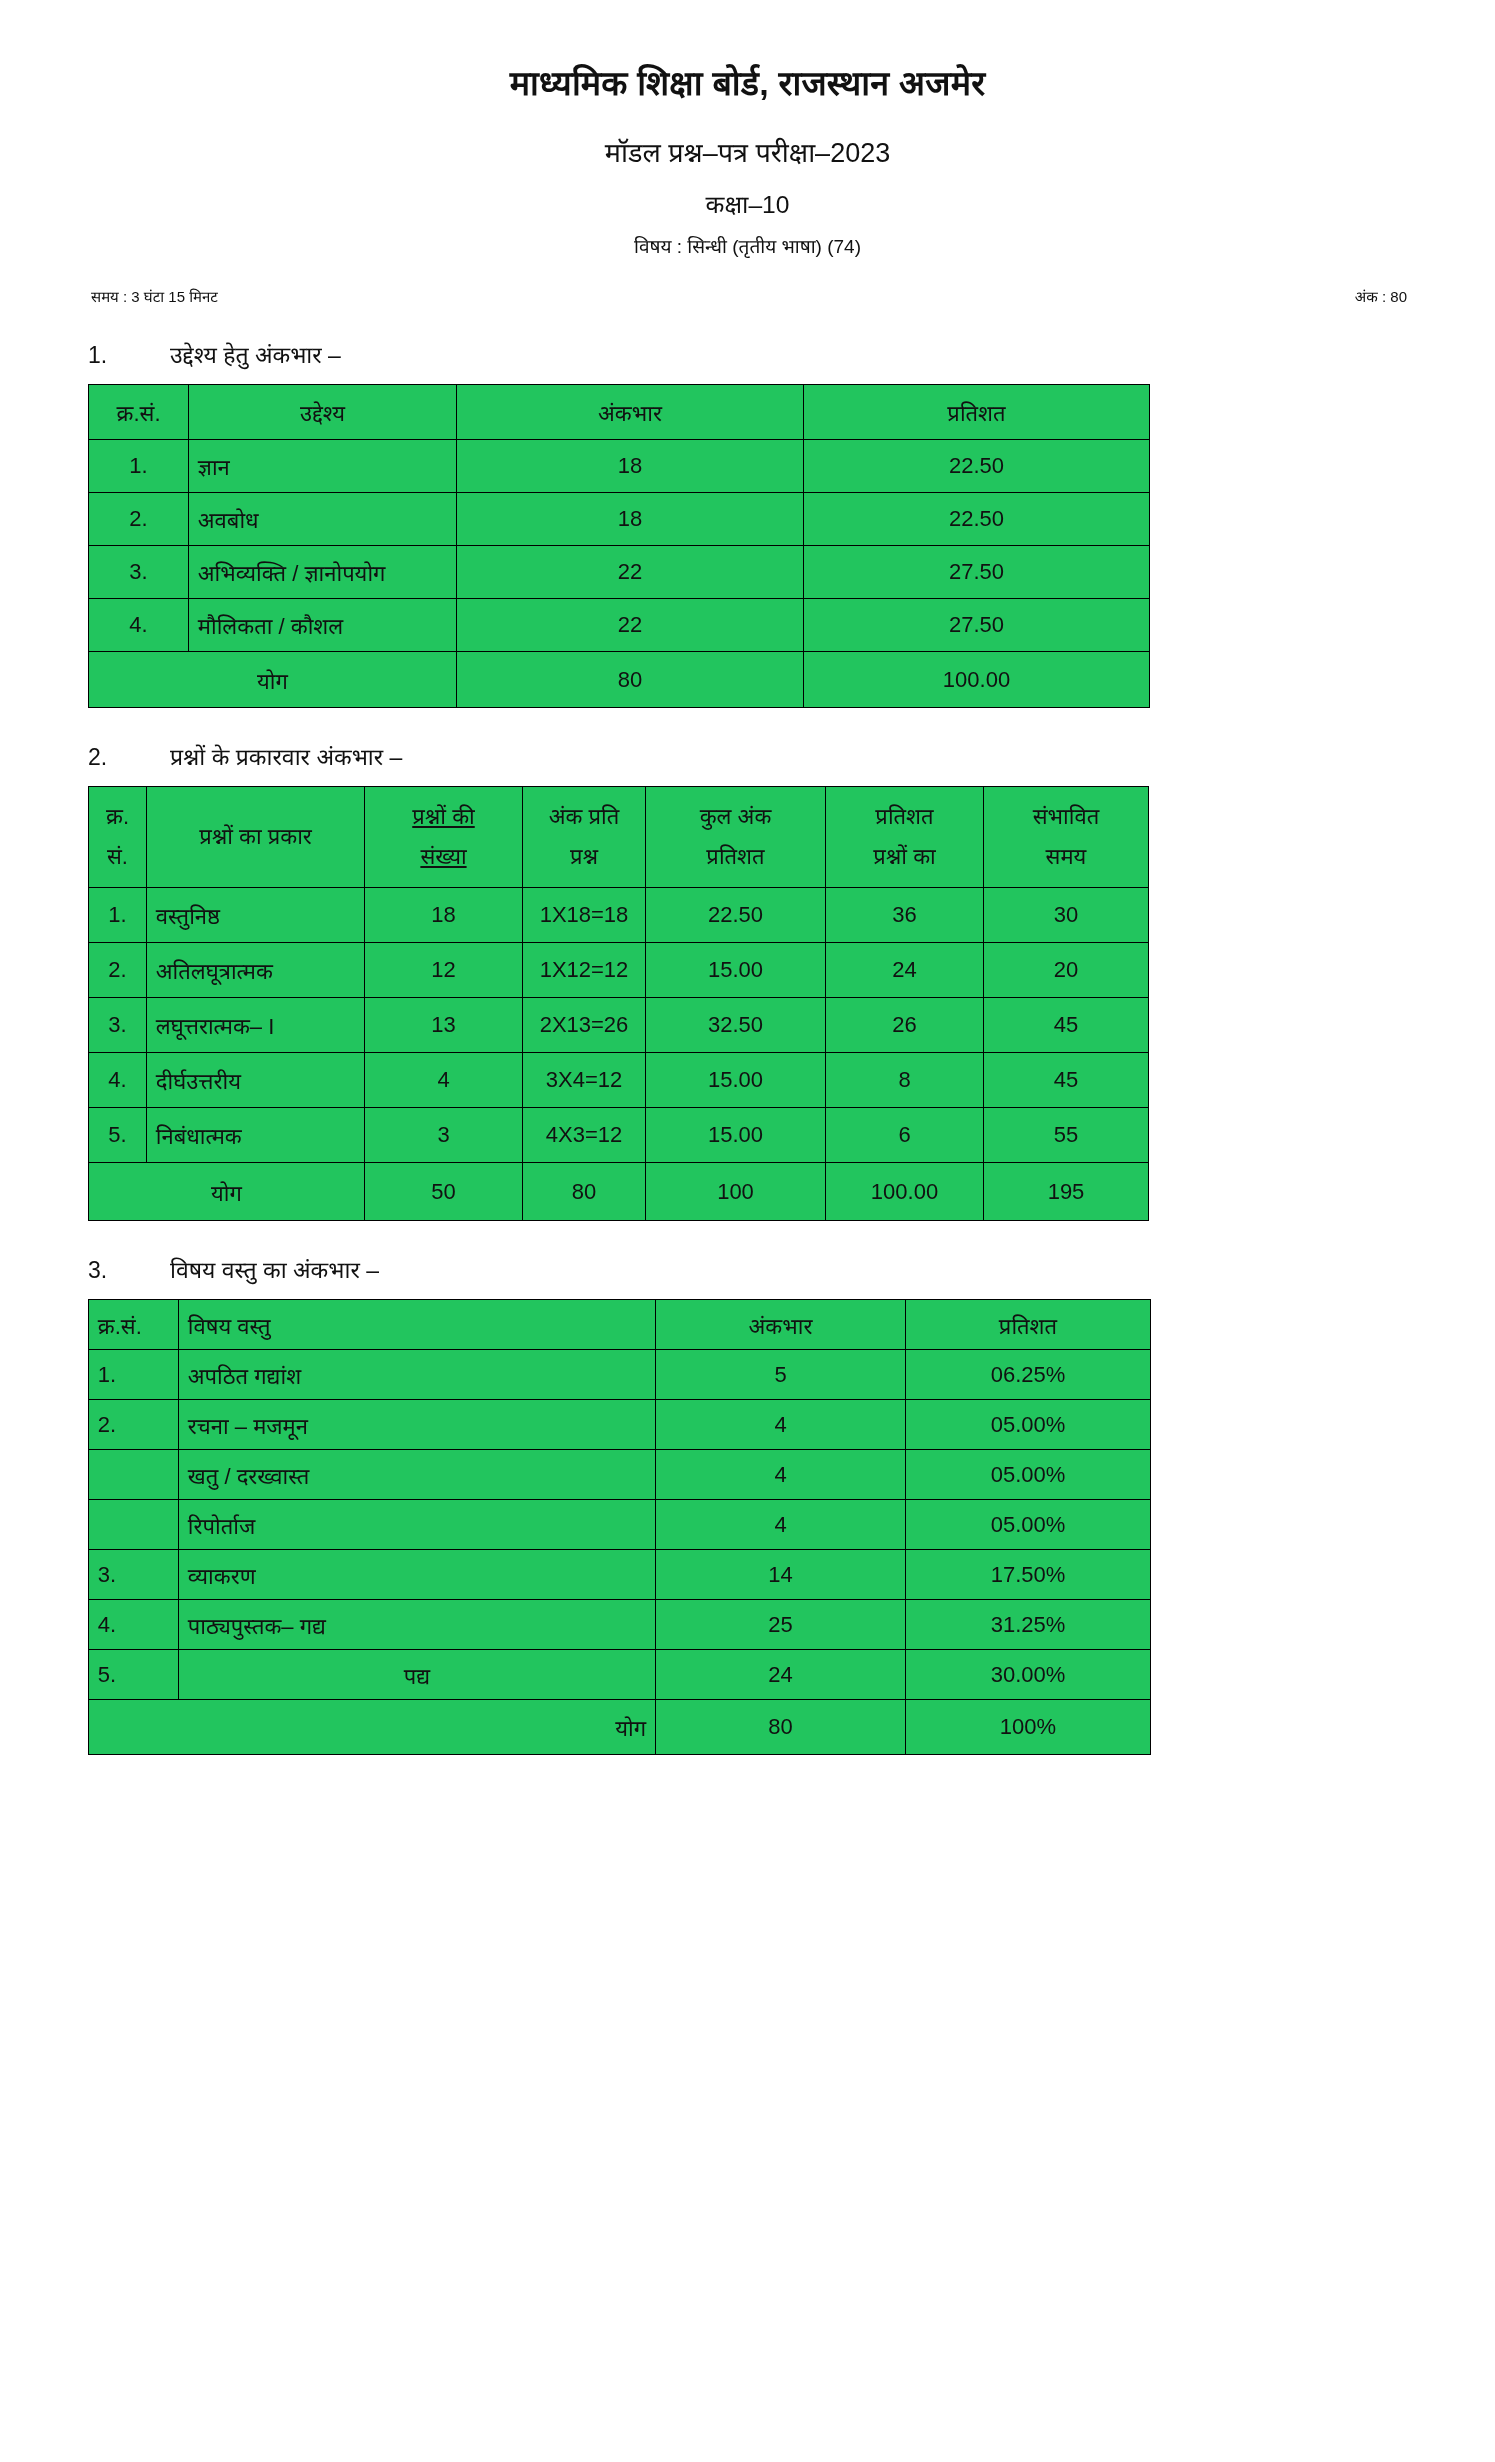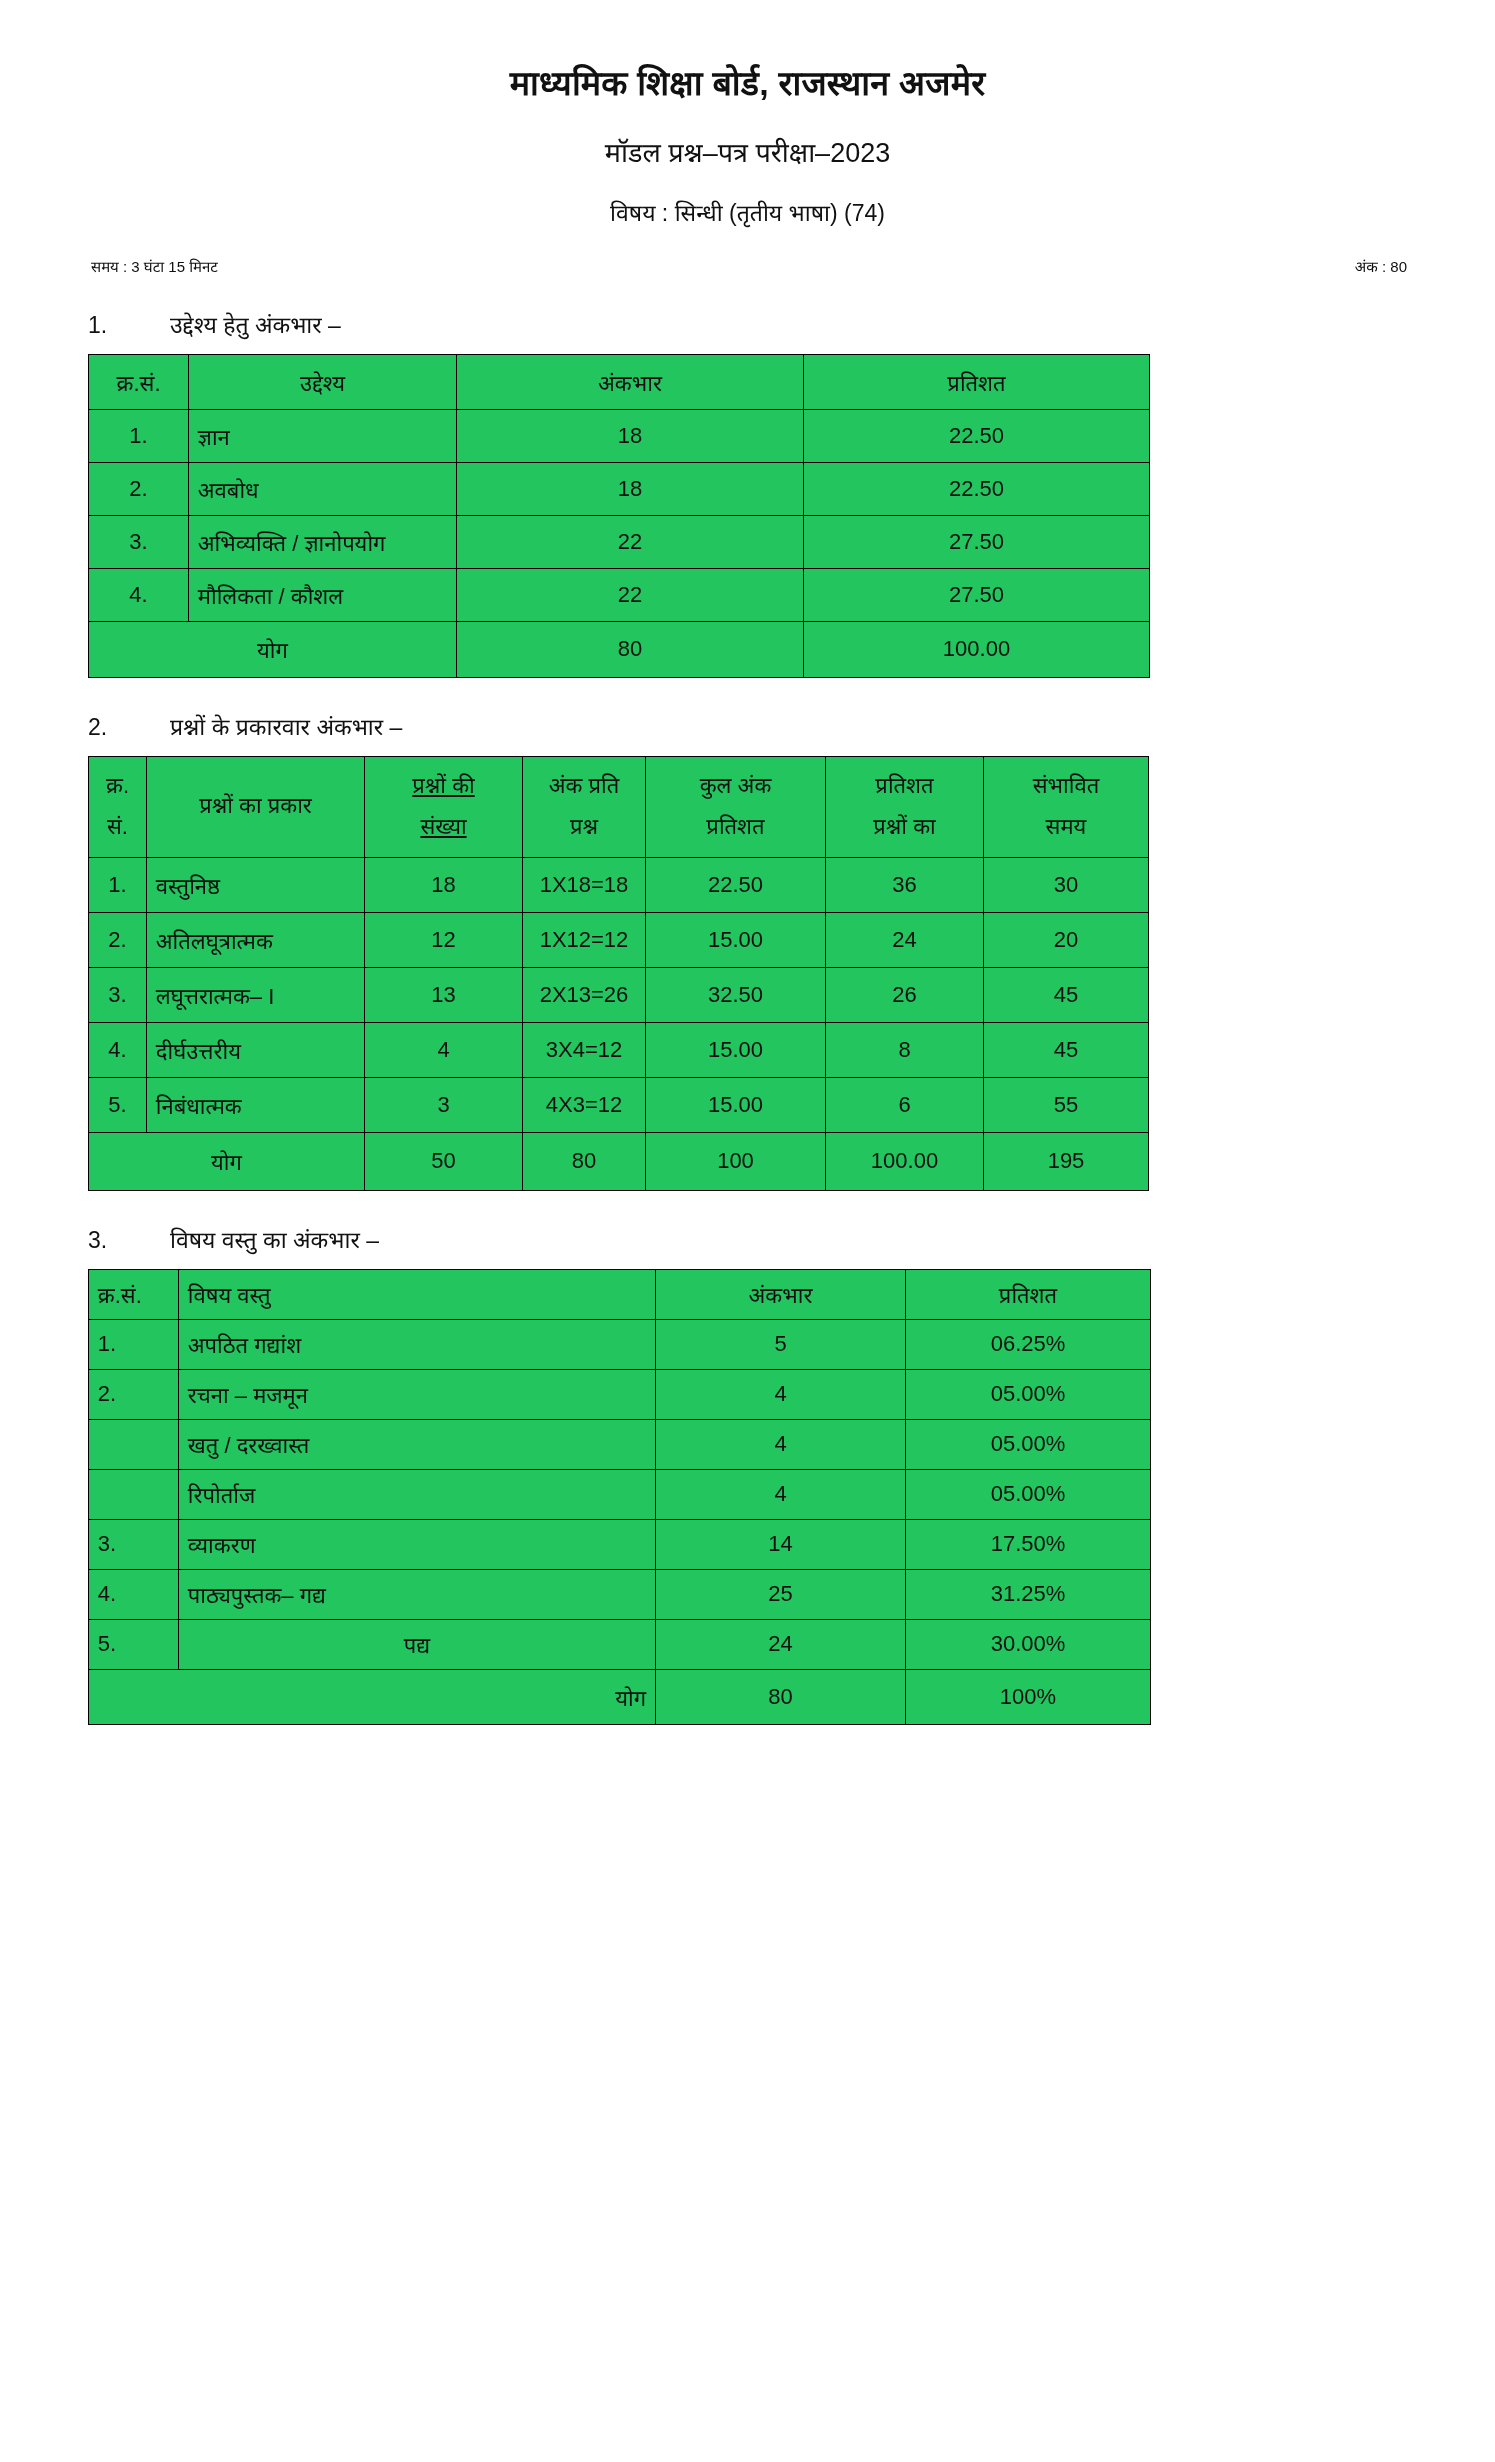--- a/index.html
+++ b/index.html
@@ -41,23 +41,23 @@
     margin-top: 33px;
     line-height: 1.2;
   }
   .class-line {
     font-size: 24.6px;
     font-weight: 400;
     margin-top: 21px;
     line-height: 1.2;
   }
   .subject-line {
-    font-size: 23px;
+    font-size: 19px;
     font-weight: 400;
-    margin-top: 31px;
+    margin-top: 16px;
     line-height: 1.2;
   }
 
   
   .meta-row {
     display: flex;
     justify-content: space-between;
     align-items: baseline;
     margin-top: 28px;
     padding: 0 88px 0 91px;
@@ -141,20 +141,21 @@
   .indent-1 { padding-left: 37px; }
 </style>
 </head>
 <body>
 
 <div class="page">
 
   <div class="header">
     <div class="org-title">माध्यमिक शिक्षा बोर्ड, राजस्थान अजमेर</div>
     <div class="paper-title">मॉडल प्रश्न–पत्र   परीक्षा–2023</div>
+    <div class="class-line">कक्षा–10</div>
     <div class="subject-line">विषय : सिन्धी (तृतीय भाषा) (74)</div>
   </div>
 
   <div class="meta-row">
     <div class="meta-left">समय : 3 घंटा 15 मिनट</div>
     <div class="meta-right">अंक : 80</div>
   </div>
 
   <div class="section">
     <div class="section-head">

